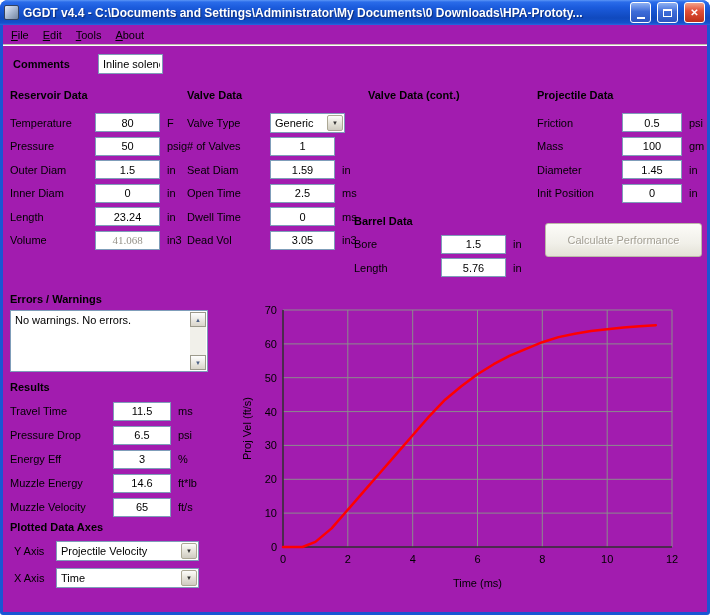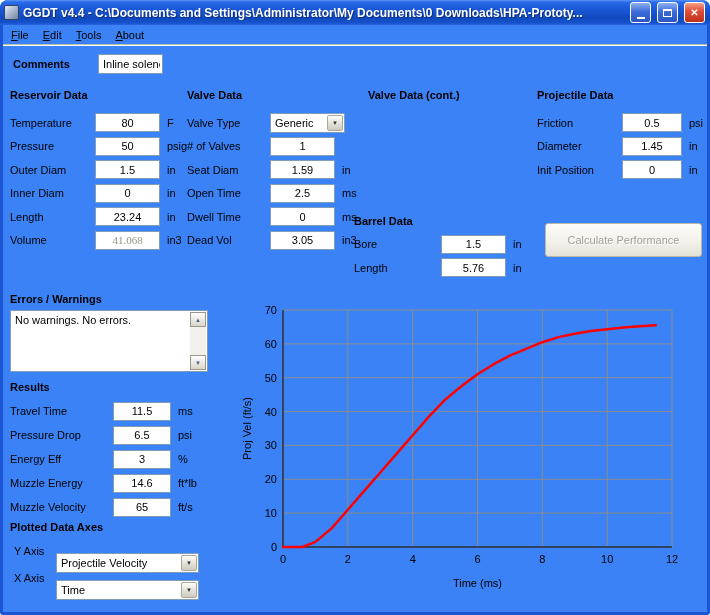--- a/index.html
+++ b/index.html
@@ -29,21 +29,21 @@
     width: 21px; height: 21px; margin-left: 2px; border-radius: 3px; border: 1px solid #fff;
     display: flex; align-items: center; justify-content: center; color: #fff; font-size: 10px;
     background: linear-gradient(180deg, #8fb1f3 0%, #3d6cd8 45%, #2a55c0 100%);
     cursor: default; flex: 0 0 auto;
   }
   .tb-btn.close { background: linear-gradient(180deg, #f3a38c 0%, #e25139 40%, #bd3018 100%); font-weight: bold; }
   .min-glyph { width: 8px; height: 7px; border-bottom: 2px solid #fff; position: relative; top: 3px; }
   .max-glyph { width: 9px; height: 8px; border: 1px solid #fff; border-top: 2px solid #fff; }
 
   
-  .client { position: absolute; left: 3px; right: 3px; top: 25px; bottom: 3px; background: #3b82f6; }
+  .client { position: absolute; left: 3px; right: 3px; top: 25px; bottom: 3px; background: #a21caf; }
 
   .menubar {
     position: absolute; left: 0; top: 0; right: 0; height: 20px;
     display: flex; align-items: center; padding-left: 1px;
     border-bottom: 1px solid #c0bcab; box-shadow: 0 1px 0 #fff;
   }
   .menu-item { padding: 3px 7px; cursor: default; }
   .menu-item u { text-decoration: underline; }
 
   .bold-label { font-weight: bold; position: absolute; }
@@ -73,21 +73,21 @@
 
   .col { position: absolute; }
   .frow { display: flex; align-items: center; height: 23.5px; }
   .flabel { flex: 0 0 auto; }
   .funit { margin-left: 7px; }
 
   .col1 { left: 7px; top: 86px; } .col1 .flabel { width: 85px; }
   .col2 { left: 184px; top: 86px; } .col2 .flabel { width: 83px; }
   .col3 { left: 351px; top: 184px; } .col3 .flabel { width: 87px; }
   .col4 { left: 534px; top: 86px; } .col4 .flabel { width: 85px; }
-  .combo.w73 { width: 73px; } .combo.w75 { width: 75px; } .combo.w143 { width: 143px; margin-top: 12px; }
+  .combo.w73 { width: 73px; } .combo.w75 { width: 75px; } .combo.w143 { width: 143px; }
 
   .calc-btn {
     position: absolute; left: 542px; top: 198px; width: 157px; height: 34px;
     border: 1px solid #bcb8a8; border-radius: 3px;
     background: linear-gradient(180deg, #fcfbf8 0%, #f1f0e9 60%, #e4e2d7 100%);
     color: #a39f94; font-family: "Liberation Sans", sans-serif; font-size: 11px;
     text-shadow: 1px 1px 0 #fff;
   }
 
   .errors-box {
@@ -230,20 +230,25 @@
         <input class="field" value="5.76" style="">
         <span class="funit">in</span>
       </div>
     </div>
 
     <div class="col col4">
       <div class="frow">
         <span class="flabel">Friction</span>
         <input class="field narrow" value="0.5" style="">
         <span class="funit">psi</span>
+      </div>
+      <div class="frow">
+        <span class="flabel">Mass</span>
+        <input class="field narrow" value="100" style="">
+        <span class="funit">gm</span>
       </div>
       <div class="frow">
         <span class="flabel">Diameter</span>
         <input class="field narrow" value="1.45" style="">
         <span class="funit">in</span>
       </div>
       <div class="frow">
         <span class="flabel">Init Position</span>
         <input class="field narrow" value="0" style="">
         <span class="funit">in</span>

